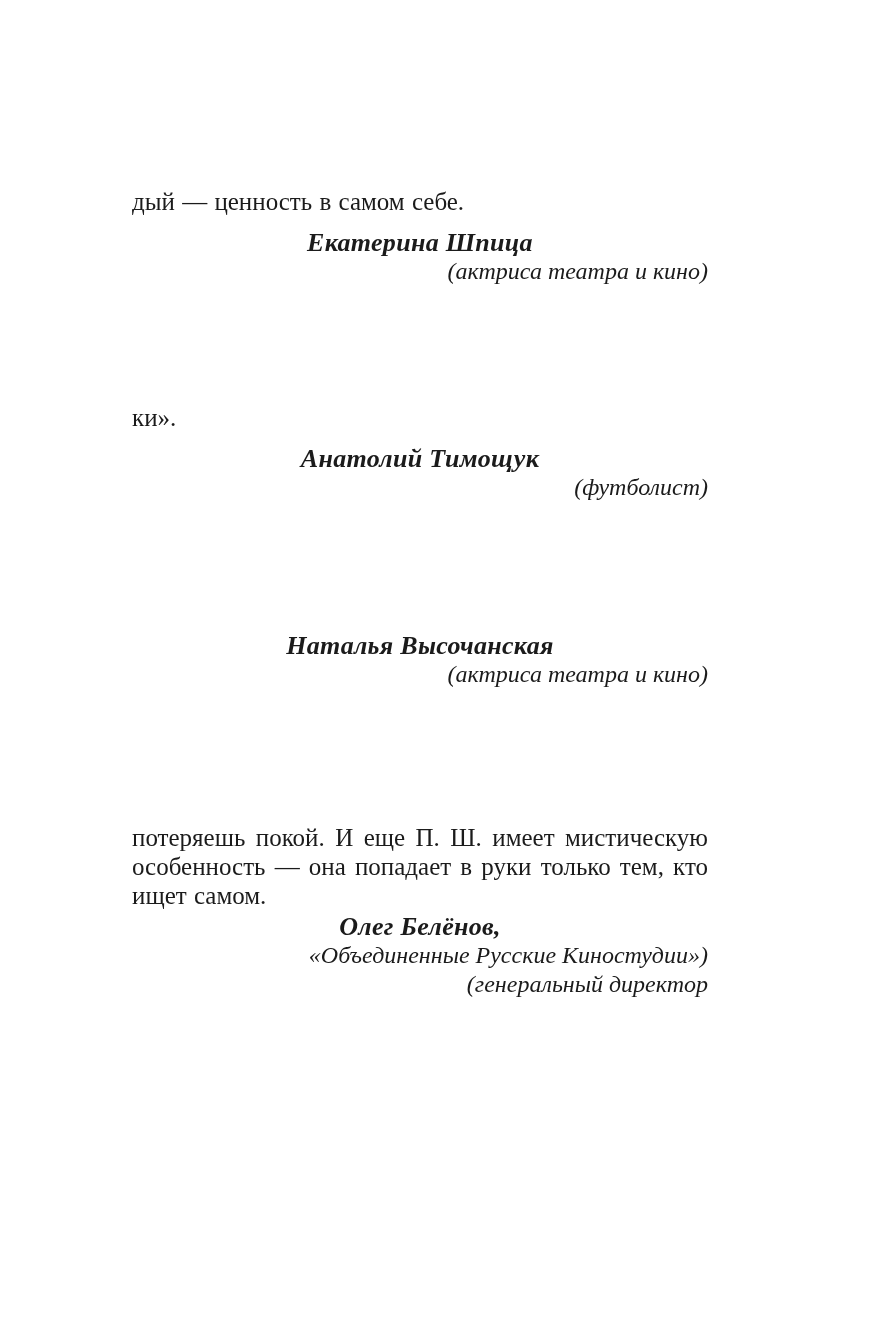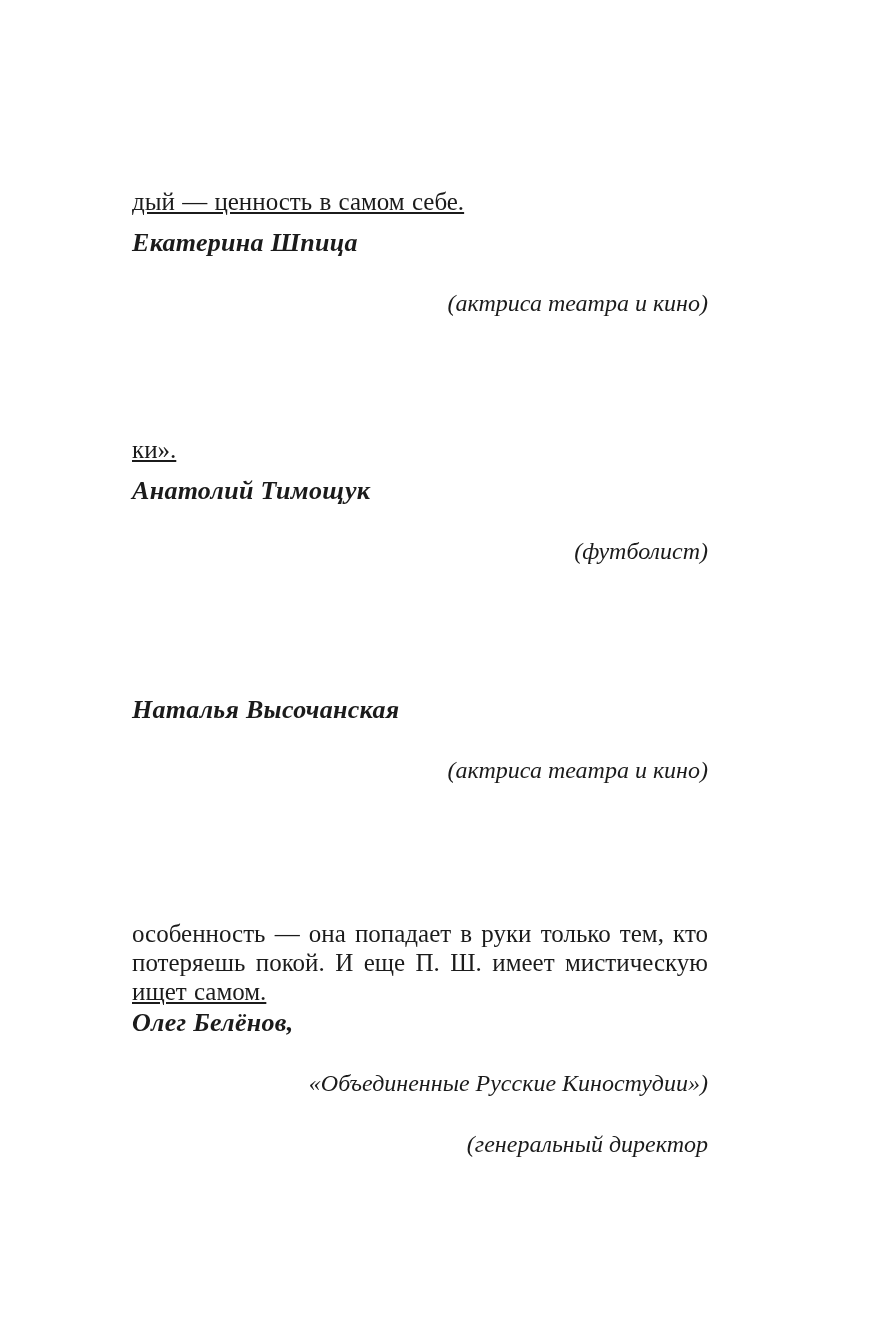--- a/index.html
+++ b/index.html
@@ -31,39 +31,37 @@
     font-size: 25px;
     line-height: 29px;
     text-align: justify;
     text-align-last: justify;
     white-space: nowrap;
     overflow: hidden;
     word-spacing: 1px;
   }
   .qline.qlast {
     text-align-last: left;
-    text-decoration: underline;
   }
   .author {
     margin-top: 12px;
     font-style: italic;
     font-weight: bold;
     font-size: 26px;
     line-height: 29px;
-    text-align: left;
+    text-align: center;
     letter-spacing: 0.3px;
   }
   .block:nth-child(4) .author { margin-top: 2px; }
   .role { }
   .rline {
     font-style: italic;
     font-size: 24px;
     line-height: 29px;
     text-align: right;
-    margin-top: 32px;
   }
 </style>
 </head>
 <body>
 
 <div class="content" id="endorsements-list">
     <section class="block">
       <div class="quote">
         <div class="qline qlast">дый — ценность в самом себе.</div>
       </div>
@@ -82,22 +80,22 @@
       </div>
     </section>
     <section class="block">
       <div class="author">Наталья Высочанская</div>
       <div class="role">
         <div class="rline">(актриса театра и кино)</div>
       </div>
     </section>
     <section class="block">
       <div class="quote">
+        <div class="qline">потеряешь покой. И еще П. Ш. имеет мистическую</div>
         <div class="qline">особенность — она попадает в руки только тем, кто</div>
-        <div class="qline">потеряешь покой. И еще П. Ш. имеет мистическую</div>
         <div class="qline qlast">ищет самом.</div>
       </div>
       <div class="author">Олег Белёнов,</div>
       <div class="role">
         <div class="rline">«Объединенные Русские Киностудии»)</div>
         <div class="rline">(генеральный директор</div>
       </div>
     </section>
   </div>
 

